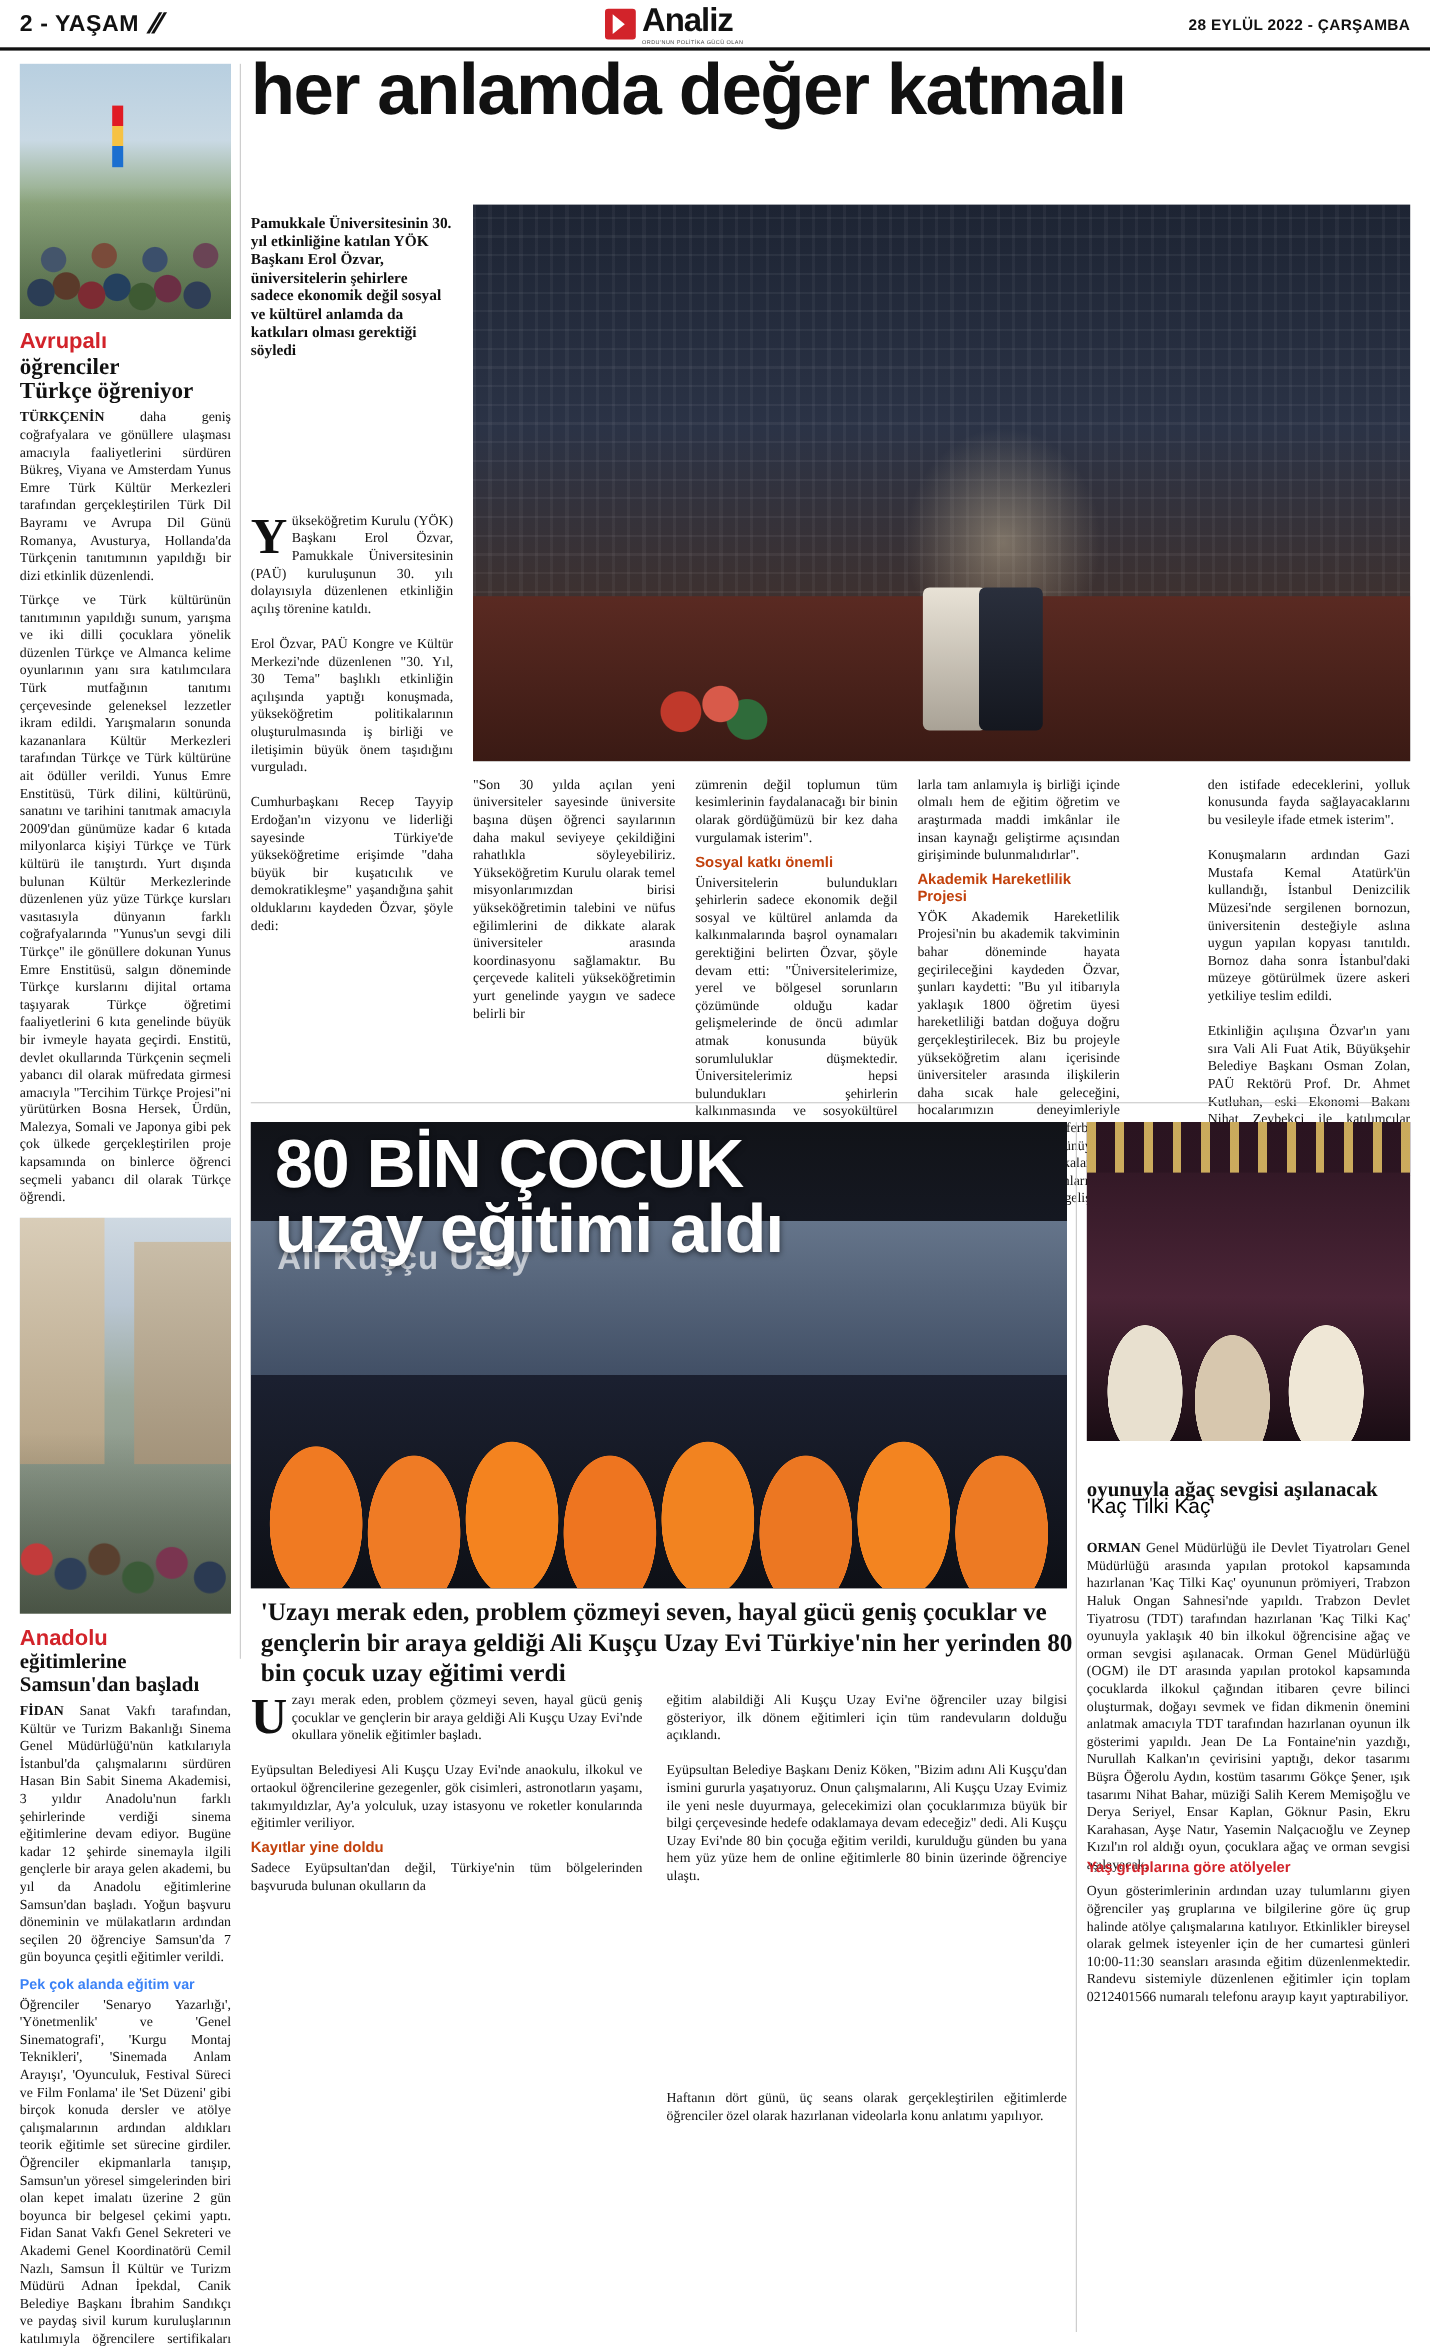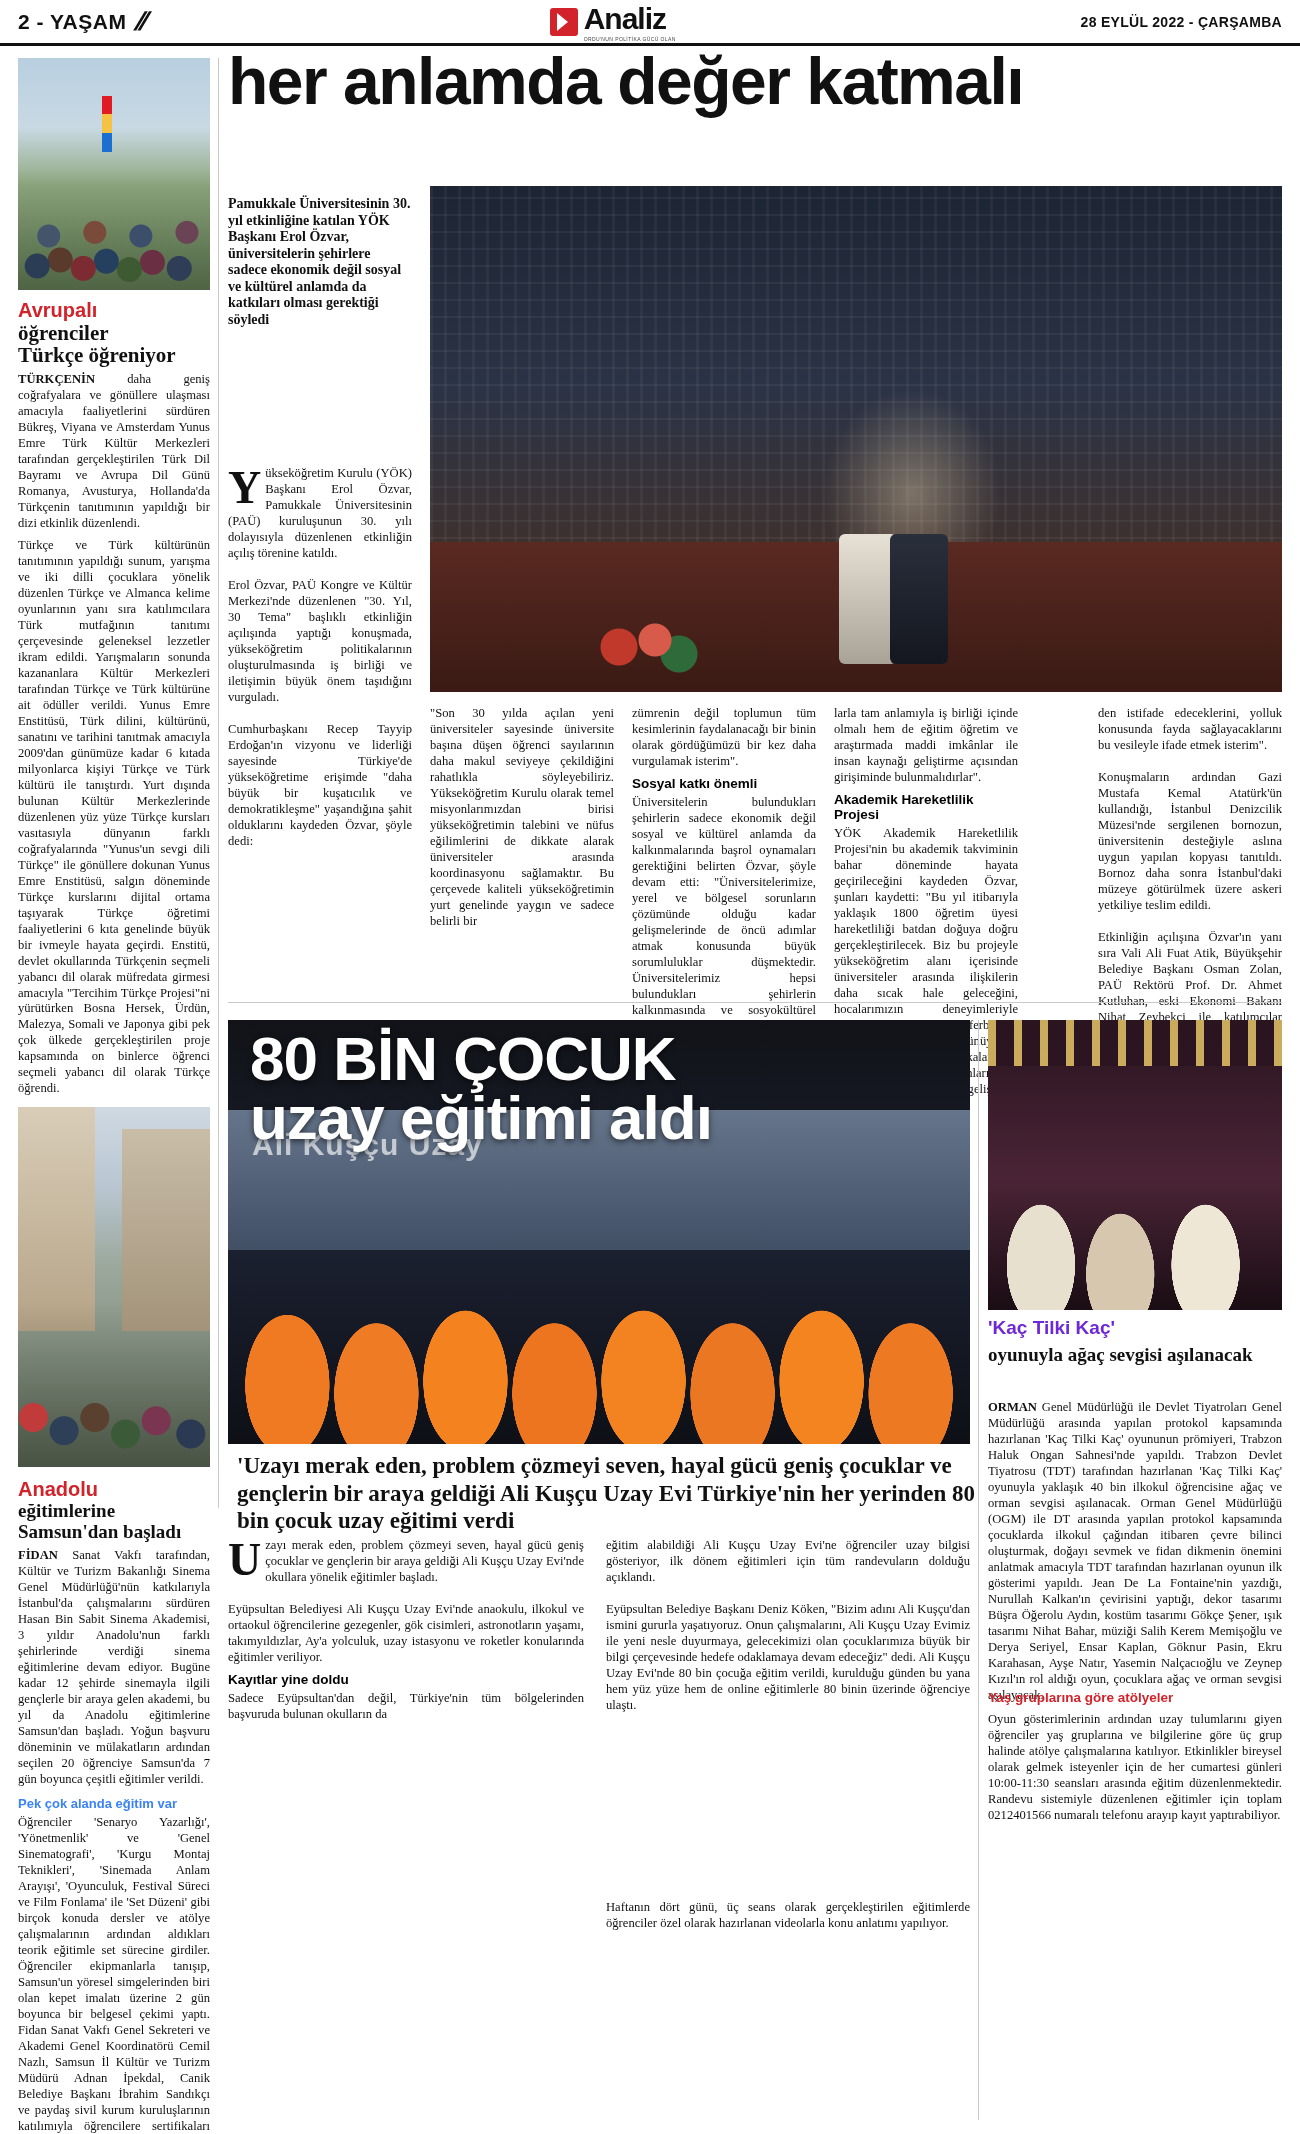--- a/index.html
+++ b/index.html
@@ -196,21 +196,21 @@
   .c2 { left:430px; top:706px; width:184px; }
   .c3 { left:632px; top:706px; width:184px; }
   .c4 { left:834px; top:706px; width:184px; }
 
   .dropcap::first-letter{
     float:left; font-size:46px; line-height:.82; font-weight:bold;
     padding-right:4px; padding-top:3px;
   }
   .sub-red{
     font-family:"Liberation Sans", sans-serif;
-    color:#000000;font-weight:bold;font-size:13.5px;margin:6px 0 4px;
+    color:#c2410c;font-weight:bold;font-size:13.5px;margin:6px 0 4px;
   }
   .space-photo{
     position:absolute;left:228px;top:1020px;width:742px;height:424px;overflow:hidden;
     background:linear-gradient(180deg,#111318 0%, #1b2030 55%, #0e1016 100%);
   }
   .space-photo .banner{
     position:absolute;left:0;right:0;top:90px;height:140px;
     background:linear-gradient(180deg,#6e7f96,#46556c);
     opacity:.9;
   }
@@ -255,22 +255,22 @@
     opacity:.8;
   }
   .theatre-photo .chars{
     position:absolute;bottom:0;left:0;right:0;height:150px;
     background:
       radial-gradient(ellipse 34px 60px at 18% 70%, #e8e0cf 0 100%, transparent 101%),
       radial-gradient(ellipse 34px 60px at 45% 76%, #d7c7ae 0 100%, transparent 101%),
       radial-gradient(ellipse 34px 60px at 74% 70%, #efe7d6 0 100%, transparent 101%);
   }
   .tk-red{
-    position:absolute;left:988px;top:1318px;width:294px;
-    font-family:"Liberation Sans", sans-serif;color:#6d28d9;font-weight:bold;
+    position:absolute;left:988px;top:1360px;width:294px;
+    font-family:"Liberation Sans", sans-serif;color:#000000;font-weight:normal;
     font-size:19px;line-height:1.05;
   }
   .tk-sub{
     position:absolute;left:988px;top:1344px;width:294px;
     font-weight:bold;font-size:19px;line-height:1.12;
   }
   .tk-body{position:absolute;left:988px;top:1400px;width:294px;font-size:12.6px;}
   .tk-sub2{
     position:absolute;left:988px;top:1690px;width:294px;
     font-family:"Liberation Sans", sans-serif;color:#d2232a;font-weight:bold;font-size:13.5px;

